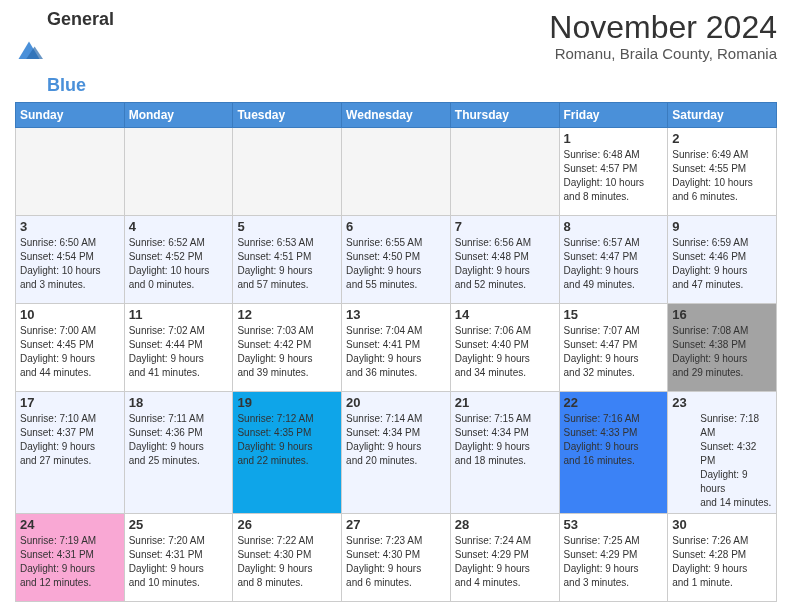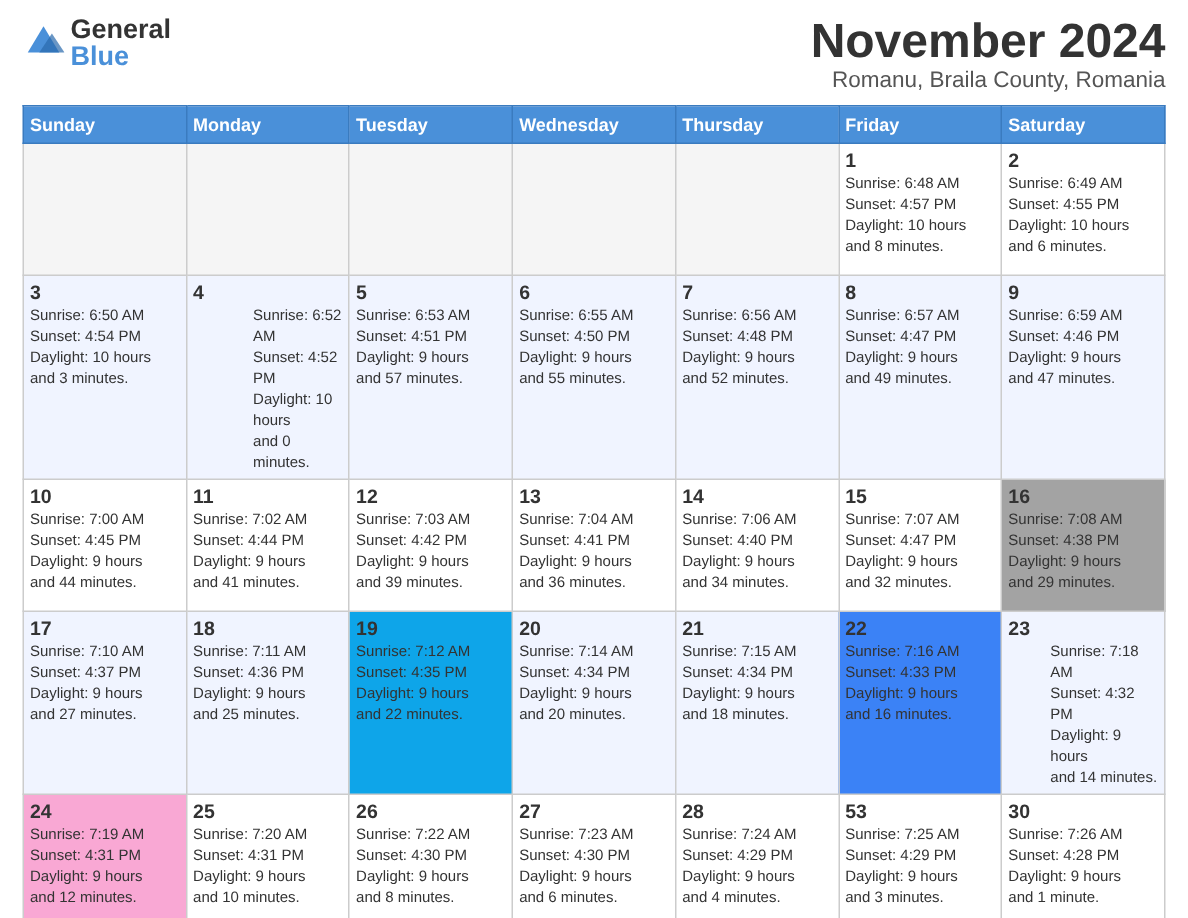--- a/index.html
+++ b/index.html
@@ -1,25 +1,25 @@
 <!DOCTYPE html>
 <html><head>
   <meta charset="utf-8">
   <style>
     * { box-sizing: border-box; margin: 0; padding: 0; }
     body { font-family: Arial, sans-serif; background: #fff; width: 792px; min-height: 612px; overflow: hidden; }
     .page { width: 792px; min-height: 612px; padding: 10px 15px 10px 15px; }
     .header-area { display: flex; align-items: flex-start; justify-content: space-between; margin-bottom: 8px; }
     .logo { display: flex; align-items: center; }
-    .logo-text { display: flex; flex-direction: column; }
+    .logo-text { display: flex; flex-direction: column; gap: 48px; }
     .logo-general { font-size: 18px; font-weight: bold; color: #333; line-height: 1; }
     .logo-blue { font-size: 18px; font-weight: bold; color: #4a90d9; line-height: 1; }
     .logo-icon { width: 28px; height: 28px; margin-right: 4px; }
     .title-area { text-align: right; }
-    .month-title { font-size: 32px; font-weight: bold; color: #333; line-height: 1.1; }
+    .month-title { font-size: 32px; font-weight: normal; color: #333; line-height: 1.1; }
     .subtitle { font-size: 15px; color: #555; }
     table { width: 100%; border-collapse: collapse; table-layout: fixed; }
     th { background-color: #4a90d9; color: #fff; font-size: 12px; font-weight: bold; padding: 5px 4px; text-align: left; border: 1px solid #3a7bbf; }
     td { vertical-align: top; border: 1px solid #ccc; padding: 3px 4px; font-size: 10.5px; color: #333; background: #fff; height: 88px; }
     td.empty { background: #f5f5f5; }
     .day-num { font-size: 13px; font-weight: bold; display: block; margin-bottom: 2px; }
     .day-info { font-size: 10px; color: #333; line-height: 1.4; }
   </style>
 </head>
 <body>
@@ -79,21 +79,21 @@
         <tr>
           <td style="background: rgb(240, 244, 255);">
             <span class="day-num">3</span>
             <div class="day-info" style="white-space: pre-line;">Sunrise: 6:50 AM
 Sunset: 4:54 PM
 Daylight: 10 hours
 and 3 minutes.</div>
           </td>
           <td style="background: rgb(240, 244, 255);">
             <span class="day-num">4</span>
-            <div class="day-info" style="white-space: pre-line; margin-left: 40px;">Sunrise: 6:52 AM
+            <div class="day-info" style="white-space: pre-line;">Sunrise: 6:52 AM
 Sunset: 4:52 PM
 Daylight: 10 hours
 and 0 minutes.</div>
           </td>
           <td style="background: rgb(240, 244, 255);">
             <span class="day-num">5</span>
             <div class="day-info" style="white-space: pre-line;">Sunrise: 6:53 AM
 Sunset: 4:51 PM
 Daylight: 9 hours
 and 57 minutes.</div>

